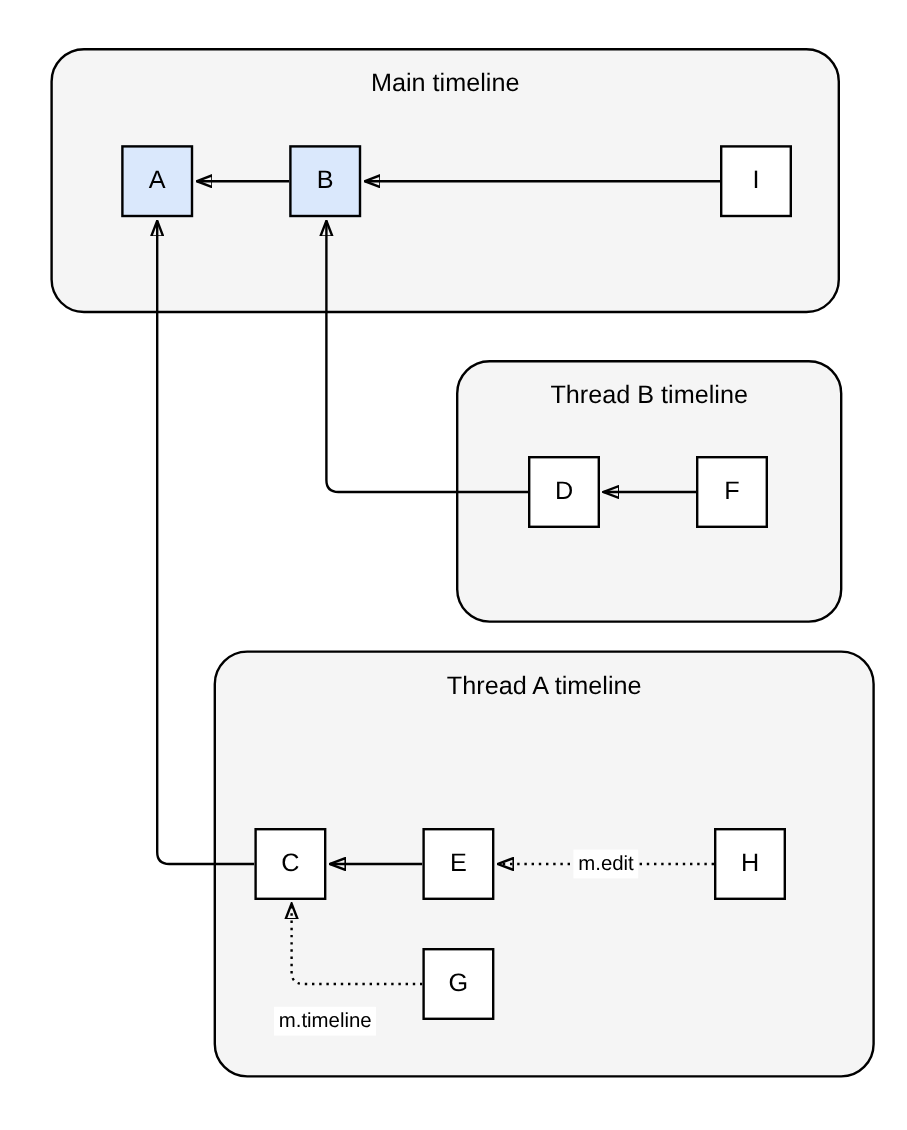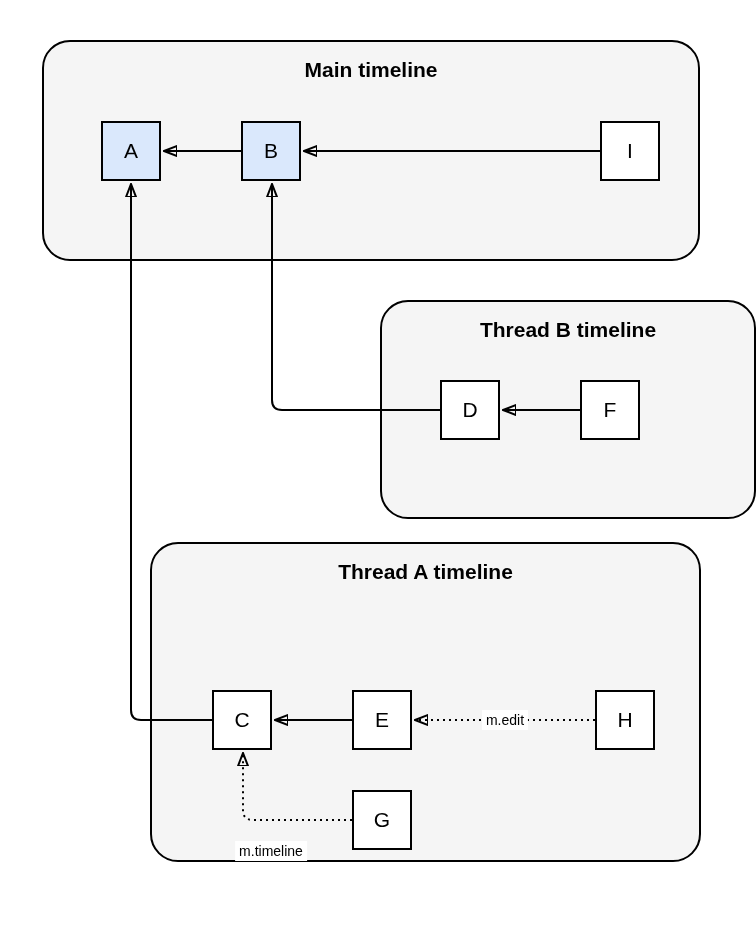--- a/index.html
+++ b/index.html
@@ -27,29 +27,29 @@
     overflow:hidden;
   }
   .container{
     position:absolute;
     background:var(--container_fill);
     border:2px solid var(--container_stroke);
     border-radius:28px;
     box-sizing:border-box;
   }
   #c-main   {left:42px;  top:40px;  width:658px; height:221px;}
-  #c-threadb{left:380px; top:300px; width:376px; height:219px;}
-  #c-threada{left:150px; top:542px; width:551px; height:320px;}
+  #c-threadb{left:380px; top:300px; width:322px; height:219px;}
+  #c-threada{left:178px; top:542px; width:551px; height:356px;}
   .container-title{
     position:absolute;
     left:0; right:0;
     top:16px;
     text-align:center;
     font-size:21px;
-    font-weight:bold;
+    font-weight:normal;
     color:var(--text);
   }
   svg.edges{
     position:absolute;
     left:0; top:0;
     width:756px; height:942px;
     pointer-events:none;
   }
   svg.edges path{
     fill:none;
@@ -79,21 +79,21 @@
   #n-F{left:580px; top:380px;}
   #n-C{left:212px; top:690px;}
   #n-E{left:352px; top:690px;}
   #n-H{left:595px; top:690px;}
   #n-G{left:352px; top:790px;}
   .edge-label{
     position:absolute;
     transform:translate(-50%,-50%);
     background:var(--label_bg);
     padding:2px 4px;
-    font-size:14px;
+    font-size:17px;
     white-space:nowrap;
     color:var(--text);
   }
   #lbl-medit{left:505px; top:720px;}
   #lbl-mreaction{left:271px; top:851px;}
 </style>
 </head>
 <body>
 
 <div class="canvas">

